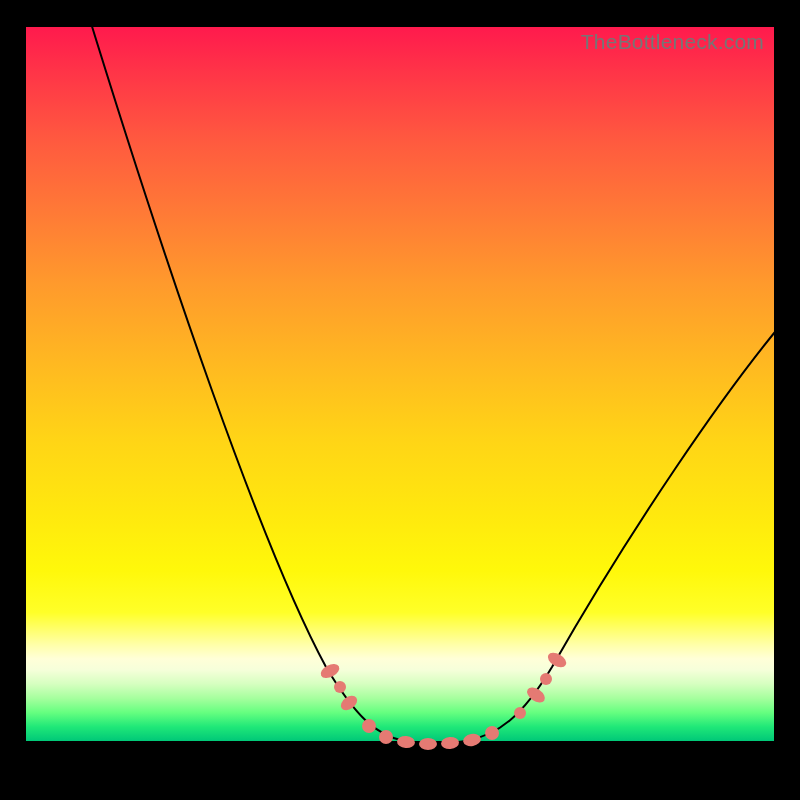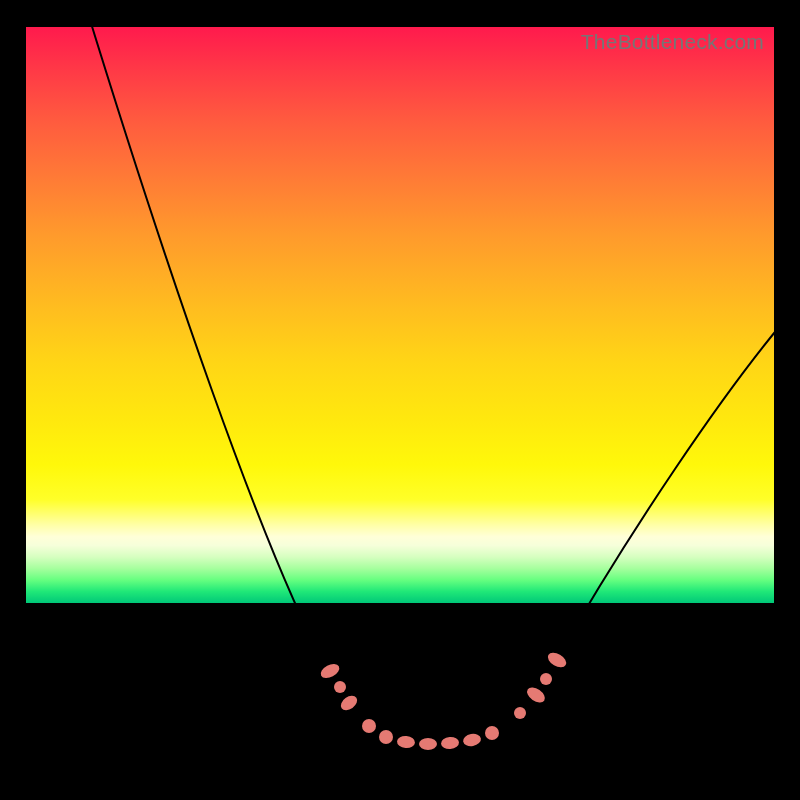--- a/index.html
+++ b/index.html
@@ -9,21 +9,21 @@
     height: 800px;
     background: #000;
     overflow: hidden;
     font-family: Arial, Helvetica, sans-serif;
   }
   .frame {
     position: absolute;
     left: 26px;
     top: 27px;
     width: 748px;
-    height: 576px;
+    height: 714px;
     
     background: linear-gradient(
       to bottom,
       #ff1a4d 0%,
       #ff3b46 8%,
       #ff5a3f 16%,
       #ff7a36 26%,
       #ff9a2c 36%,
       #ffbb20 48%,
       #ffd516 58%,

